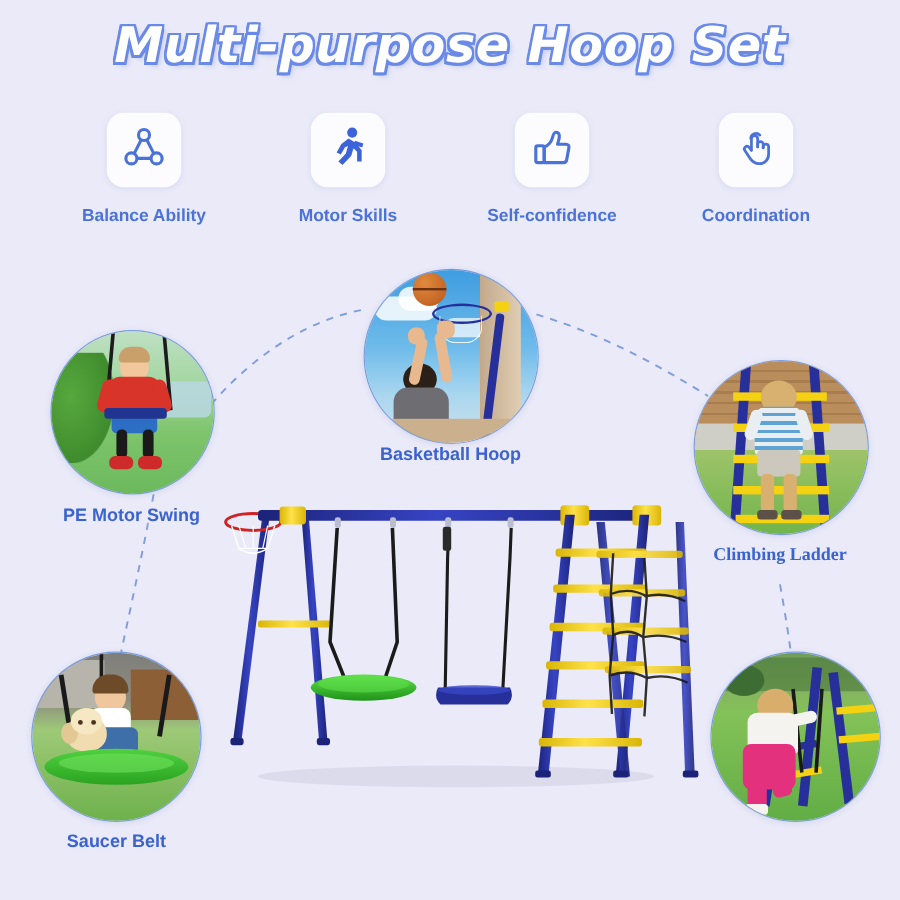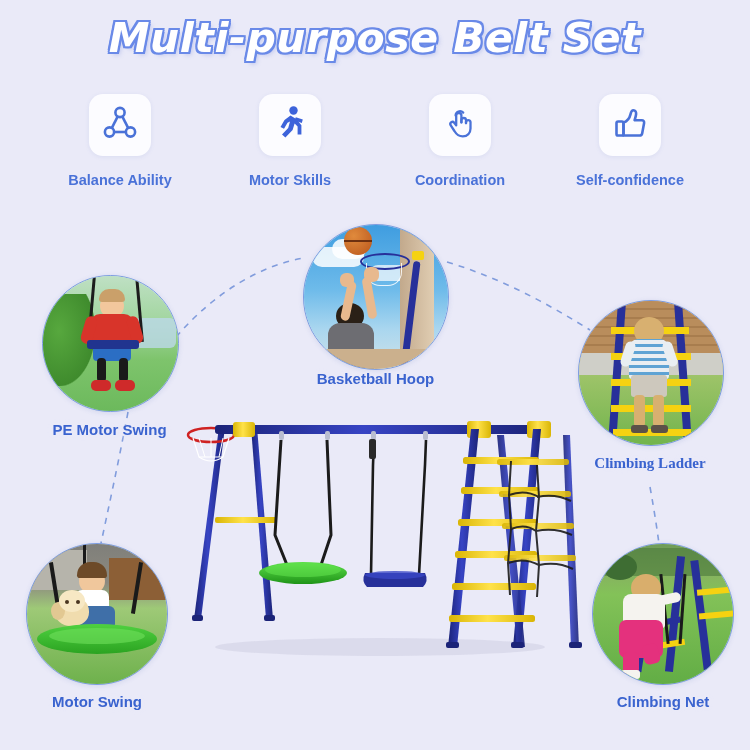--- a/index.html
+++ b/index.html
@@ -118,21 +118,21 @@
     width: 410px;
     height: 275px;
   }
 </style>
 </head>
 <body>
 
 <div id="page">
 
   <div id="title-wrap">
-    <div id="page-title">Multi-purpose Belt Set</div>
+    <div id="page-title">Multi-purpose Hoop Set</div>
   </div>
 
   <div id="features">
 
     <div class="feature">
       <div class="feature-tile">
         <span>
           <svg width="38" height="38" viewBox="0 0 38 38">
             <g fill="none" stroke="#4a72d8" stroke-width="2.6">
               <circle cx="19" cy="8.5" r="4.6"></circle>
@@ -160,51 +160,51 @@
           </svg>
         </span>
       </div>
       <div class="feature-label">Motor Skills</div>
     </div>
 
     <div class="feature">
       <div class="feature-tile">
         <span>
           <svg width="38" height="38" viewBox="0 0 38 38">
+            <g fill="none" stroke="#4a72d8" stroke-width="2.6" stroke-linejoin="round">
+              <rect x="5.5" y="17.5" width="7" height="14" rx="1.6"></rect>
+              <path d="M12.5 18.6 C15.5 17.4 18.6 14.2 19.4 10.6 C19.9 8.3 20.6 6.2 22.4 6.2
+                       C24.4 6.2 25.3 8 25.1 10.2 C24.95 12 24.2 14.3 23.6 16.2 L30.8 16.2
+                       C32.4 16.2 33.4 17.5 33.1 19 L31.2 29.2 C30.95 30.6 30 31.5 28.6 31.5
+                       L12.5 31.5 Z"></path>
+            </g>
+          </svg>
+        </span>
+      </div>
+      <div class="feature-label">Self-confidence</div>
+    </div>
+
+    <div class="feature">
+      <div class="feature-tile">
+        <span>
+          <svg width="38" height="38" viewBox="0 0 38 38">
             <g fill="none" stroke="#4a72d8" stroke-width="2.3" stroke-linejoin="round" stroke-linecap="round">
               <path d="M14.6 11.5 A4.4 4.4 0 0 1 22.2 8.6"></path>
               <path d="M15.2 20.5 L15.2 11.6 A2.6 2.6 0 0 1 20.4 11.6 L20.4 18.4"></path>
               <path d="M20.4 18.4 L20.4 16.3 A2.3 2.3 0 0 1 25 16.3 L25 19.2"></path>
               <path d="M25 19.2 L25 17.9 A2.3 2.3 0 0 1 29.5 17.9 L29.5 24.6
                        C29.5 29.2 26.4 32.4 21.8 32.4 C17.6 32.4 15.3 30.2 13.4 27
                        L9.6 21.2 A2.2 2.2 0 0 1 13.2 18.7 L15.2 21.4"></path>
             </g>
           </svg>
         </span>
       </div>
       <div class="feature-label">Coordination</div>
     </div>
 
-    <div class="feature">
-      <div class="feature-tile">
-        <span>
-          <svg width="38" height="38" viewBox="0 0 38 38">
-            <g fill="none" stroke="#4a72d8" stroke-width="2.6" stroke-linejoin="round">
-              <rect x="5.5" y="17.5" width="7" height="14" rx="1.6"></rect>
-              <path d="M12.5 18.6 C15.5 17.4 18.6 14.2 19.4 10.6 C19.9 8.3 20.6 6.2 22.4 6.2
-                       C24.4 6.2 25.3 8 25.1 10.2 C24.95 12 24.2 14.3 23.6 16.2 L30.8 16.2
-                       C32.4 16.2 33.4 17.5 33.1 19 L31.2 29.2 C30.95 30.6 30 31.5 28.6 31.5
-                       L12.5 31.5 Z"></path>
-            </g>
-          </svg>
-        </span>
-      </div>
-      <div class="feature-label">Self-confidence</div>
-    </div>
-
   </div>
 
   <svg id="arcs" viewBox="0 0 750 750">
     <g fill="none" stroke="#6f8fd8" stroke-width="1.6" stroke-dasharray="6 6" opacity="0.85">
 
       <path d="M176 337 C 215 292 260 266 303 258"></path>
 
       <path d="M447 262 C 500 278 545 302 590 330"></path>
 
       <path d="M128 412 C 118 465 108 510 100 548"></path>
@@ -318,21 +318,21 @@
         <div style="position:absolute;left:28px;top:52px;width:34px;height:30px;border-radius:50% 50% 45% 45%;background:#f0dcae;"></div>
         <div style="position:absolute;left:24px;top:58px;width:14px;height:18px;border-radius:50%;background:#e2c892;"></div>
         <div style="position:absolute;left:32px;top:46px;width:26px;height:22px;border-radius:50%;background:#f7e8c4;"></div>
         <div style="position:absolute;left:38px;top:56px;width:4px;height:4px;border-radius:50%;background:#4a3520;"></div>
         <div style="position:absolute;left:49px;top:56px;width:4px;height:4px;border-radius:50%;background:#4a3520;"></div>
 
         <div style="position:absolute;left:10px;top:80px;width:120px;height:30px;border-radius:50%;background:linear-gradient(#4fd140,#2ba321);"></div>
         <div style="position:absolute;left:22px;top:84px;width:96px;height:16px;border-radius:50%;background:#6fe05c;opacity:.6;"></div>
       </div>
     </div>
-    <div class="callout-label" style="top:150px; left:-14px; width:170px;">Motor Swing</div>
+    <div class="callout-label" style="top:150px; left:-14px; width:170px;">Saucer Belt</div>
   </div>
 
   <div class="callout" style="left:592px; top:543px;">
     <div class="circle" style="width:140px; height:140px;">
       <div class="scene">
         <div style="position:absolute;inset:0;background:linear-gradient(#6f9c58 0%,#86b35f 22%,#83c258 36%,#62ad45 100%);"></div>
         <div style="position:absolute;left:0;top:4px;width:140px;height:28px;background:#4e7c3e;opacity:.65;"></div>
         <div style="position:absolute;left:10px;top:10px;width:34px;height:26px;border-radius:50%;background:#3e6d33;"></div>
 
         <div style="position:absolute;left:78px;top:12px;width:8px;height:116px;background:#27309a;transform:rotate(6deg);"></div>
@@ -348,21 +348,20 @@
 
         <div style="position:absolute;left:38px;top:30px;width:30px;height:28px;border-radius:50%;background:#d9ae6c;"></div>
         <div style="position:absolute;left:30px;top:50px;width:42px;height:34px;border-radius:8px 8px 3px 3px;background:#f5f3ef;"></div>
         <div style="position:absolute;left:62px;top:50px;width:26px;height:10px;border-radius:5px;background:#f5f3ef;transform:rotate(-12deg);"></div>
         <div style="position:absolute;left:26px;top:76px;width:44px;height:38px;border-radius:7px;background:#e4317d;"></div>
         <div style="position:absolute;left:30px;top:108px;width:16px;height:22px;background:#e4317d;border-radius:5px;"></div>
         <div style="position:absolute;left:50px;top:100px;width:16px;height:20px;background:#e4317d;border-radius:5px;transform:rotate(-14deg);"></div>
         <div style="position:absolute;left:28px;top:126px;width:19px;height:9px;background:#f5f3ef;border-radius:3px;"></div>
       </div>
     </div>
-    <div class="callout-label" style="top:150px; left:-14px; width:170px;">Climbing Net</div>
   </div>
 
   <div id="product">
     <svg viewBox="0 0 410 275" width="410" height="275">
       <defs>
         <linearGradient id="poleG" x1="0" y1="0" x2="1" y2="0">
           <stop offset="0%" stop-color="#1b2378"></stop>
           <stop offset="45%" stop-color="#3744c4"></stop>
           <stop offset="100%" stop-color="#1b2378"></stop>
         </linearGradient>

